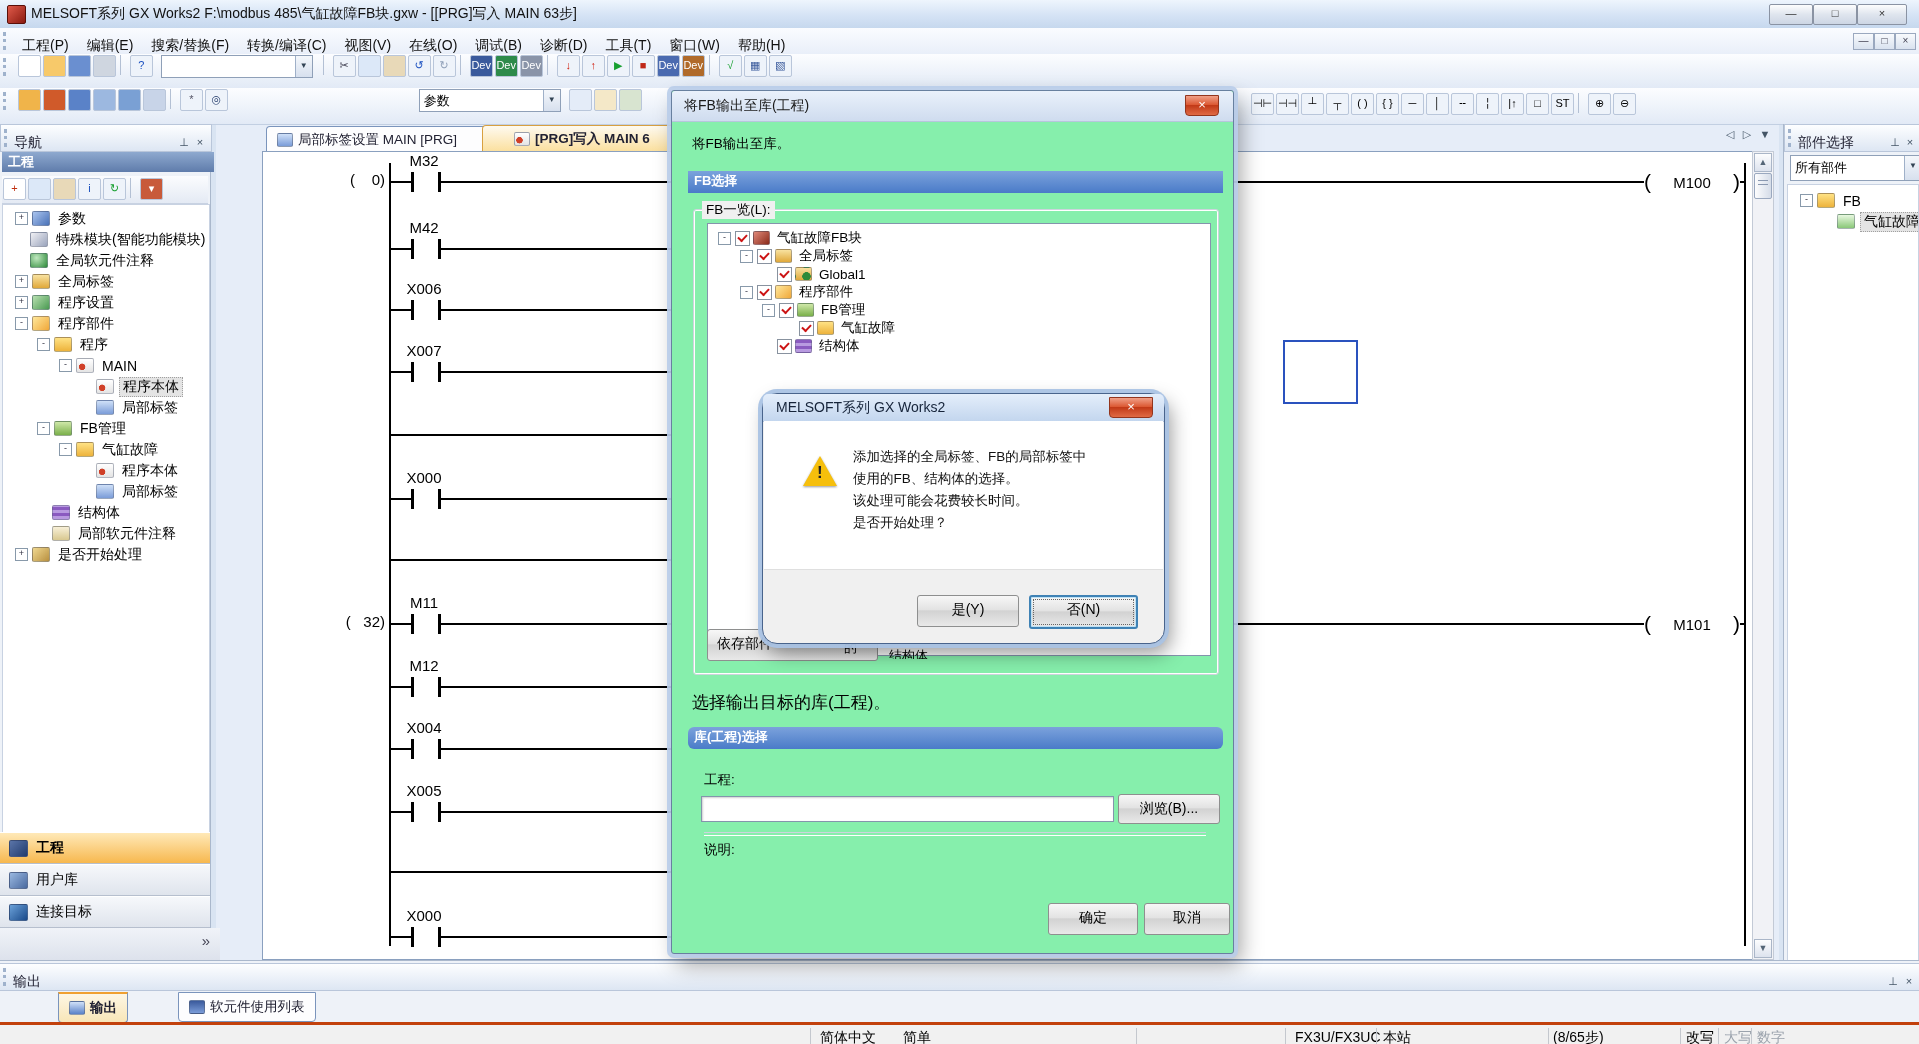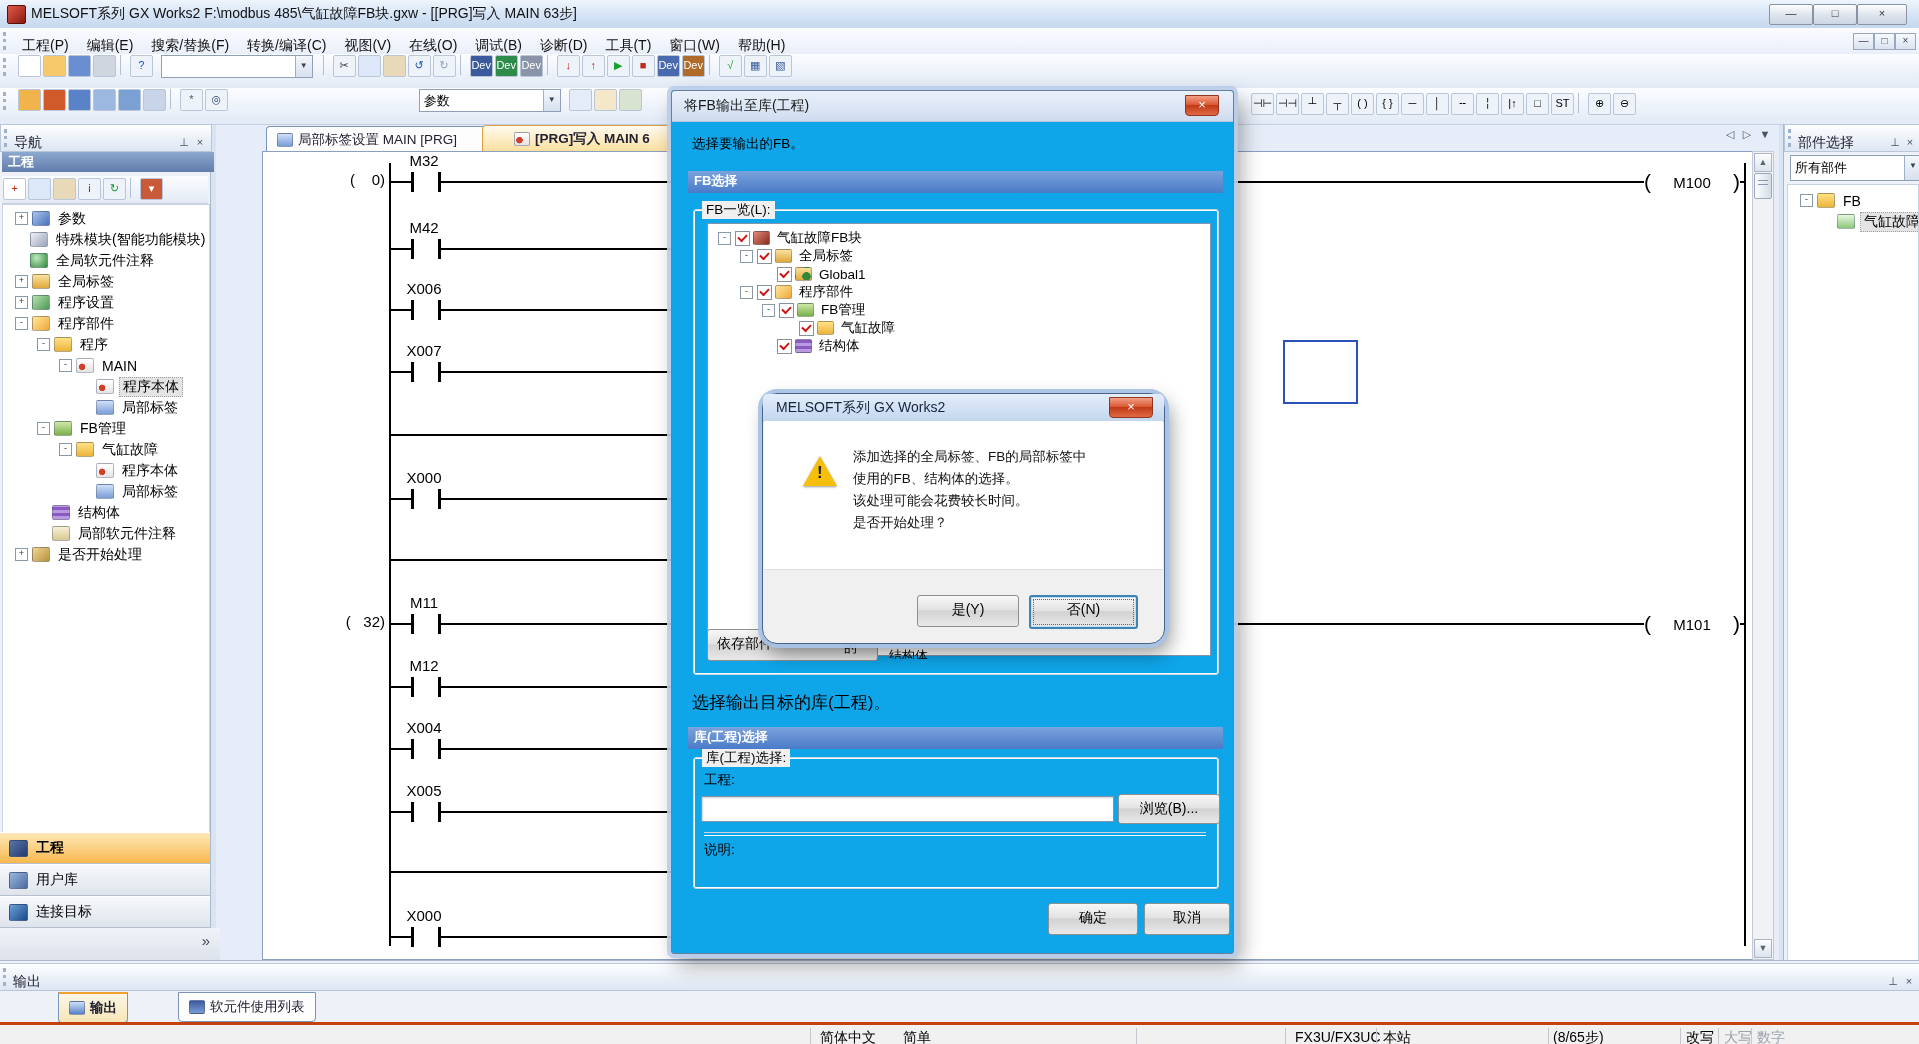--- a/index.html
+++ b/index.html
@@ -47,21 +47,21 @@
   .wire{position:absolute;height:2px;background:#000;}
   .busv{position:absolute;width:2px;background:#000;}
   .cont{position:absolute;width:24px;height:20px;background:#fff;border-left:3px solid #000;border-right:3px solid #000;}
   .dlabel{position:absolute;font-size:15px;color:#000;transform:translateX(-50%);}
   .rungno{position:absolute;width:88px;text-align:right;font-size:15px;white-space:pre;color:#000;}
   .coil{position:absolute;width:96px;height:24px;background:#fff;display:flex;align-items:center;justify-content:space-between;font-size:15px;}
   .paren{font-size:21px;line-height:20px;font-weight:400;}
   .sbar{background:#f1f2f6;border:1px solid #c3cad6;}
   .sbtn{background:linear-gradient(#fdfdfe,#dde3ee);border:1px solid #aab6c8;text-align:center;font-size:9px;color:#567;line-height:16px;}
   
-  .dlg{border:1px solid #68809f;background:#0ea5e9;box-shadow:0 0 0 4px rgba(186,205,233,.92),6px 10px 22px rgba(0,0,0,.38);border-radius:3px;}
+  .dlg{border:1px solid #68809f;background:#86efac;box-shadow:0 0 0 4px rgba(186,205,233,.92),6px 10px 22px rgba(0,0,0,.38);border-radius:3px;}
   .dlgtitle{height:30px;background:linear-gradient(#eaf1fb,#cfdcef);border-bottom:1px solid #b6c6dc;border-radius:3px 3px 0 0;font-size:14px;color:#1a1a1a;line-height:28px;padding-left:12px;}
   .xbtn{background:linear-gradient(#f0a088,#dc5a35 45%,#c23a18 50%,#e06a44);border:1px solid #93351d;border-radius:0 0 4px 4px;color:#fff;text-align:center;font-size:13px;line-height:18px;}
   .grp{border:1px solid #cdd4dd;border-radius:3px;box-shadow:inset 0 0 0 1px #fff;}
   .grplab{position:absolute;top:-9px;left:8px;background:#f0f0f0;padding:0 4px;font-size:13.5px;}
   .whitebox{background:#fff;border:1px solid #8494ac;}
   .btn{background:linear-gradient(#f7f7f7,#e3e3e3 45%,#d2d2d2 50%,#e9e9e9);border:1px solid #8e8f8f;border-radius:3px;text-align:center;font-size:14px;color:#000;line-height:26px;}
   .btn.focusd{border:2px solid #3f82b5;box-shadow:inset 0 0 0 1px #bfe2f5;outline:1px dotted #666;outline-offset:-5px;line-height:24px;}
   .cb{flex:none;width:13px;height:13px;background:#fff;border:1px solid #88929f;margin-right:3px;position:relative;}
   .cb::after{content:"";position:absolute;left:2px;top:2px;width:7px;height:4px;border-left:2px solid #cc1414;border-bottom:2px solid #cc1414;transform:rotate(-47deg);}
   .dtrow{display:flex;align-items:center;height:18px;font-size:13.5px;white-space:nowrap;}
@@ -364,21 +364,21 @@
       <i class="ssep" style="left: 1376px;"></i>
       <i class="ssep" style="left: 1548px;"></i>
       <i class="ssep" style="left: 1680px;"></i>
       <i class="ssep" style="left: 1718px;"></i>
       <i class="ssep" style="left: 1751px;"></i>
     </div>
 
   <div class="a dlg" style="left:671px;top:90px;width:561px;height:862px;z-index:30;">
     <div class="dlgtitle"><span>将FB输出至库(工程)</span></div>
     <div class="a xbtn" style="left:513px;top:4px;width:32px;height:19px;">×</div>
-    <div class="a" style="left:20px;top:44px;font-size:13.5px;">选择要输出的FB。</div>
+    <div class="a" style="left:20px;top:44px;font-size:13.5px;">将FB输出至库。</div>
     <div class="a bluecap" style="left:16px;top:80px;width:529px;height:22px;background:linear-gradient(#7ba2dc,#4a7bc8);"><span>FB选择</span></div>
     <div class="a grp" style="left:21px;top:118px;width:524px;height:464px;">
       <span class="grplab">FB一览(L):</span>
     </div>
     <div class="a whitebox" style="left:35px;top:132px;width:498px;height:426px;padding:5px 0 0 4px;overflow:hidden;">
         <div class="dtrow" style="padding-left: 6px;">
           <span class="exp">-</span>
           <span class="cb"></span>
           <span class="tico" style="background: linear-gradient(135deg, rgb(224, 136, 120), rgb(138, 42, 26));"></span>
           <span class="tlabel">气缸故障FB块</span>
@@ -417,24 +417,21 @@
           <span class="spacer"></span>
           <span class="cb"></span>
           <span class="tico" style="background: repeating-linear-gradient(0deg, rgb(184, 154, 224) 0px, rgb(184, 154, 224) 3px, rgb(138, 90, 192) 3px, rgb(138, 90, 192) 6px);"></span>
           <span class="tlabel">结构体</span>
         </div>
       </div>
     <div class="a btn" style="left:35px;top:538px;width:160px;height:30px;text-align:left;padding-left:9px;white-space:nowrap;overflow:hidden;"><span>依存部件</span></div>
     <div class="a" style="left:172px;top:548px;font-size:13px;">的</div>
     <div class="a" style="left:217px;top:556px;font-size:13px;height:12px;overflow:hidden;">结构体</div>
     <div class="a" style="left:20px;top:600px;font-size:17px;">选择输出目标的库(工程)。</div>
-    <div class="a bluecap" style="left:16px;top:636px;width:529px;height:22px;background:linear-gradient(#7ba2dc,#4a7bc8);"><span>库(工程)选择</span></div>
-    <div class="a grp" style="left:21px;top:666px;width:524px;height:130px;">
-      <span class="grplab">库(工程)选择:</span>
-    </div>
+    <div class="a bluecap" style="left:16px;top:636px;width:529px;height:22px;background:linear-gradient(#7ba2dc,#4a7bc8);border-radius:6px;"><span>库(工程)选择</span></div>
     <div class="a" style="left:32px;top:680px;font-size:13.5px;">工程:</div>
     <div class="a whitebox" style="left:29px;top:705px;width:407px;height:24px;box-shadow:inset 1px 1px 2px #d0d0d0;font-size:13px;line-height:22px;padding-left:4px;"><span></span></div>
     <div class="a btn" style="left:446px;top:703px;width:100px;height:28px;"><span>浏览(B)...</span></div>
     <div class="a" style="left:32px;top:741px;width:502px;height:2px;border-top:1px solid #cdd4dd;border-bottom:1px solid #fff;"></div>
     <div class="a" style="left:32px;top:750px;font-size:13.5px;">说明:</div>
     <div class="a btn" style="left:376px;top:812px;width:88px;height:30px;"><span>确定</span></div>
     <div class="a btn" style="left:472px;top:812px;width:84px;height:30px;"><span>取消</span></div>
   </div>
 
   <div class="a mbx" style="left:762px;top:393px;width:401px;height:249px;z-index:40;">

